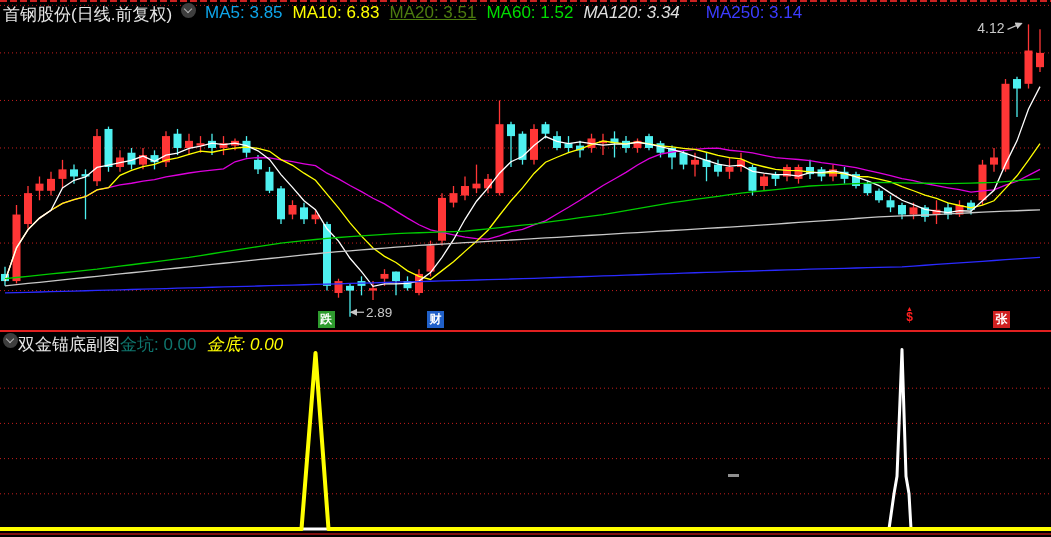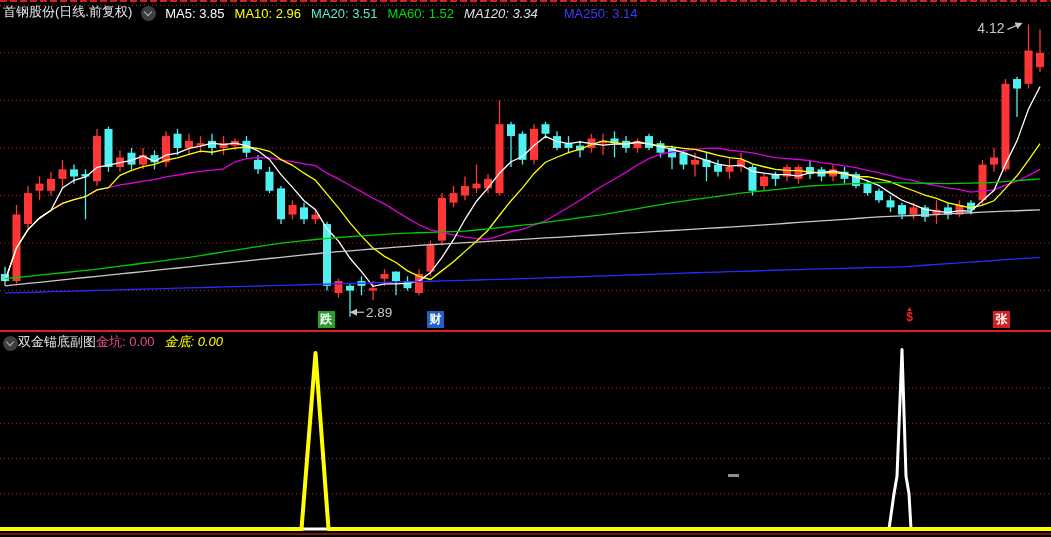--- a/index.html
+++ b/index.html
@@ -1,21 +1,21 @@
 <!DOCTYPE html>
 <html><head>
 <meta charset="utf-8">
 <style>
   html,body{margin:0;padding:0;background:#000;}
   .screen{position:relative;width:1051px;height:537px;background:#000;overflow:hidden;
           font-family:"Liberation Sans", sans-serif;}
   .top-border{position:absolute;left:0;top:0;width:1051px;height:2px;
     background:repeating-linear-gradient(90deg,#c22 0 7px,transparent 7px 10px);}
   #chart-svg{position:absolute;left:0;top:0;}
-  .hdr{position:absolute;display:flex;align-items:flex-end;white-space:nowrap;font-size:13px;}
+  .hdr{position:absolute;display:flex;align-items:flex-start;white-space:nowrap;font-size:17px;}
   .main-hdr{left:3px;top:3px;gap:9px;}
   .sub-hdr{left:3px;top:333px;}
   .t-white{color:#e6e6e6;}
   .chev{width:15px;height:15px;border-radius:50%;background:#3e3e3e;position:relative;flex:0 0 auto;}
   .chev::after{content:"";position:absolute;left:4px;top:3px;width:5px;height:5px;
     border-right:1.7px solid #b5b5b5;border-bottom:1.7px solid #b5b5b5;transform:rotate(45deg);}
   .ma-wrap{display:flex;gap:10px;}
   .mk-box{position:absolute;width:17px;height:17px;line-height:17px;text-align:center;
     font-size:12px;font-weight:bold;}
   .mk-dollar{position:absolute;width:14px;text-align:center;font-weight:bold;}
@@ -241,36 +241,36 @@
       <text x="1004.5" y="33.37692307692303" text-anchor="end" fill="#c8c8c8" font-size="14" font-family="Liberation Sans, sans-serif">4.12</text>
       <line x1="1007.5" y1="29.376923076923028" x2="1021.5" y2="23.376923076923028" stroke="#c8c8c8" stroke-width="1.2" marker-end="url(#arr)"></line>
       <text x="366" y="317.23846153846154" fill="#c8c8c8" font-size="13.5" font-family="Liberation Sans, sans-serif">2.89</text>
       <line x1="364" y1="312.23846153846154" x2="351" y2="312.23846153846154" stroke="#c8c8c8" stroke-width="1.2" marker-end="url(#arr)"></line>
     </svg>
 
   <div class="hdr main-hdr">
     <span class="t-white">首钢股份(日线.前复权)</span>
     <span class="chev"></span>
     <span class="ma-wrap" id="ma-wrap">
-        <span style="color: #ffffff;">MA5: 3.85</span>
-        <span style="color: rgb(255, 255, 0);">MA10: 2.96</span>
-        <span style="color: #5eead4;">MA20: 3.51</span>
+        <span style="color: #0ea5e9;">MA5: 3.85</span>
+        <span style="color: rgb(255, 255, 0);">MA10: 6.83</span>
+        <span style="color: #4d7c0f; text-decoration: underline;">MA20: 3.51</span>
         <span style="color: rgb(0, 221, 0);">MA60: 1.52</span>
         <span style="color: rgb(224, 224, 224); font-style: italic;">MA120: 3.34</span>
         <span style="color: rgb(60, 60, 255); padding-left: 16px;">MA250: 3.14</span>
       </span>
   </div>
 
   <div class="sep-mid"></div>
 
   <div class="hdr sub-hdr">
     <span class="chev"></span>
     <span class="t-white">双金锚底副图</span>
     <span class="ma-wrap" id="sub-fields">
-        <span style="color: #ec4899;">金坑: 0.00</span>
+        <span style="color: #0f766e;">金坑: 0.00</span>
         <span style="color: rgb(255, 255, 0); font-style: italic;">金底: 0.00</span>
       </span>
   </div>
 
   <div id="markers">
       <div class="mk-box" style="left: 317.5px; top: 311px; background: rgb(46, 155, 46); color: rgb(255, 255, 255);">跌</div>
       <div class="mk-box" style="left: 427px; top: 311px; background: rgb(32, 96, 200); color: rgb(255, 255, 255);">财</div>
       <div class="mk-dollar" style="left: 902.5px; top: 306px; color: rgb(255, 32, 32);">
         <div class="arr">▲</div>
         <div class="sym">$</div>

